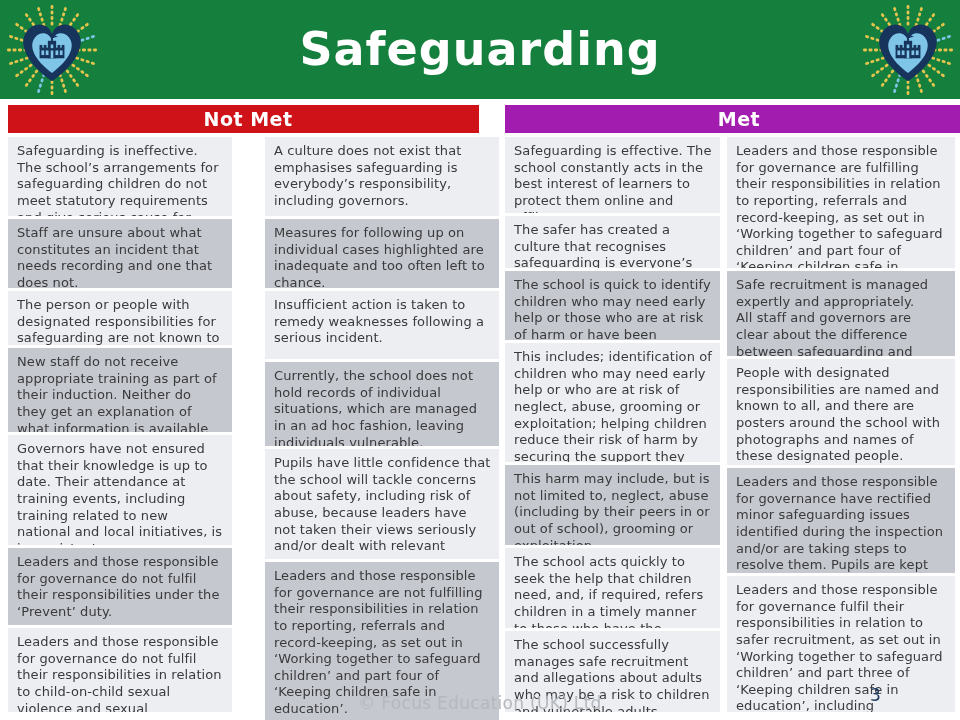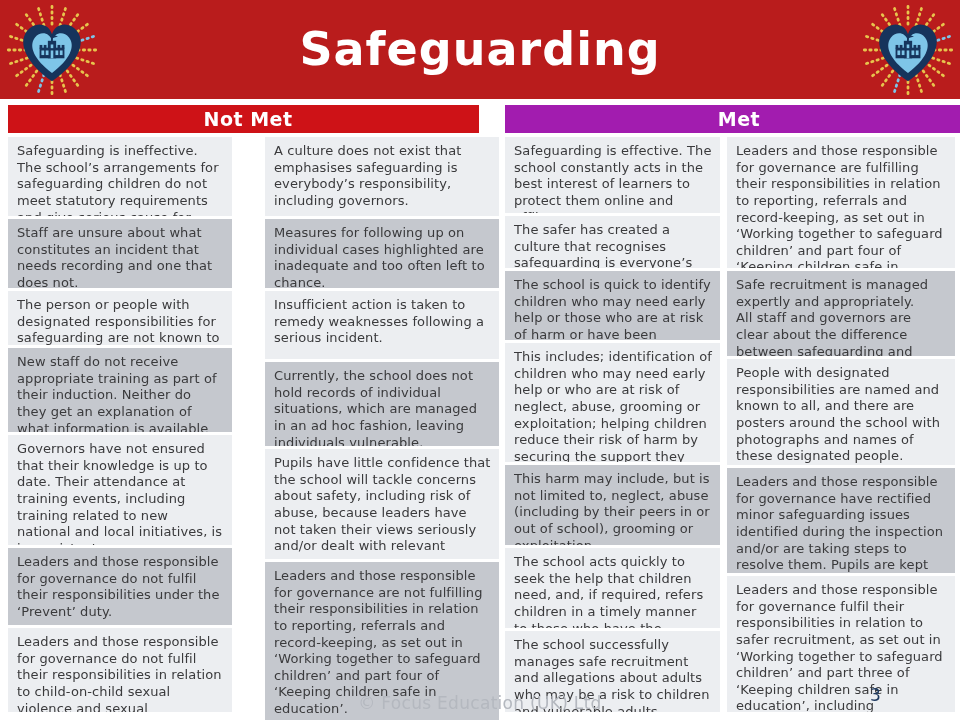--- a/index.html
+++ b/index.html
@@ -6,21 +6,21 @@
   body{
     width:960px;height:720px;overflow:hidden;background:#ffffff;
     font-family:"DejaVu Sans","Liberation Sans",sans-serif;
     position:relative;
   }
   .slide{position:absolute;inset:0;}
 
   
   .top-banner{
     position:absolute;left:0;top:0;width:960px;height:99px;
-    background:#b91c1c;
+    background:#15803d;
   }
   .page-title{
     position:absolute;left:50%;top:0;transform:translateX(-50%);
     margin:0;height:99px;line-height:99px;
     color:#ffffff;font-size:46px;font-weight:700;letter-spacing:1px;
     white-space:nowrap;
   }
   .logo{position:absolute;top:4px;width:92px;height:92px;}
   .logo-left{left:6px;}
   .logo-right{right:6px;}

